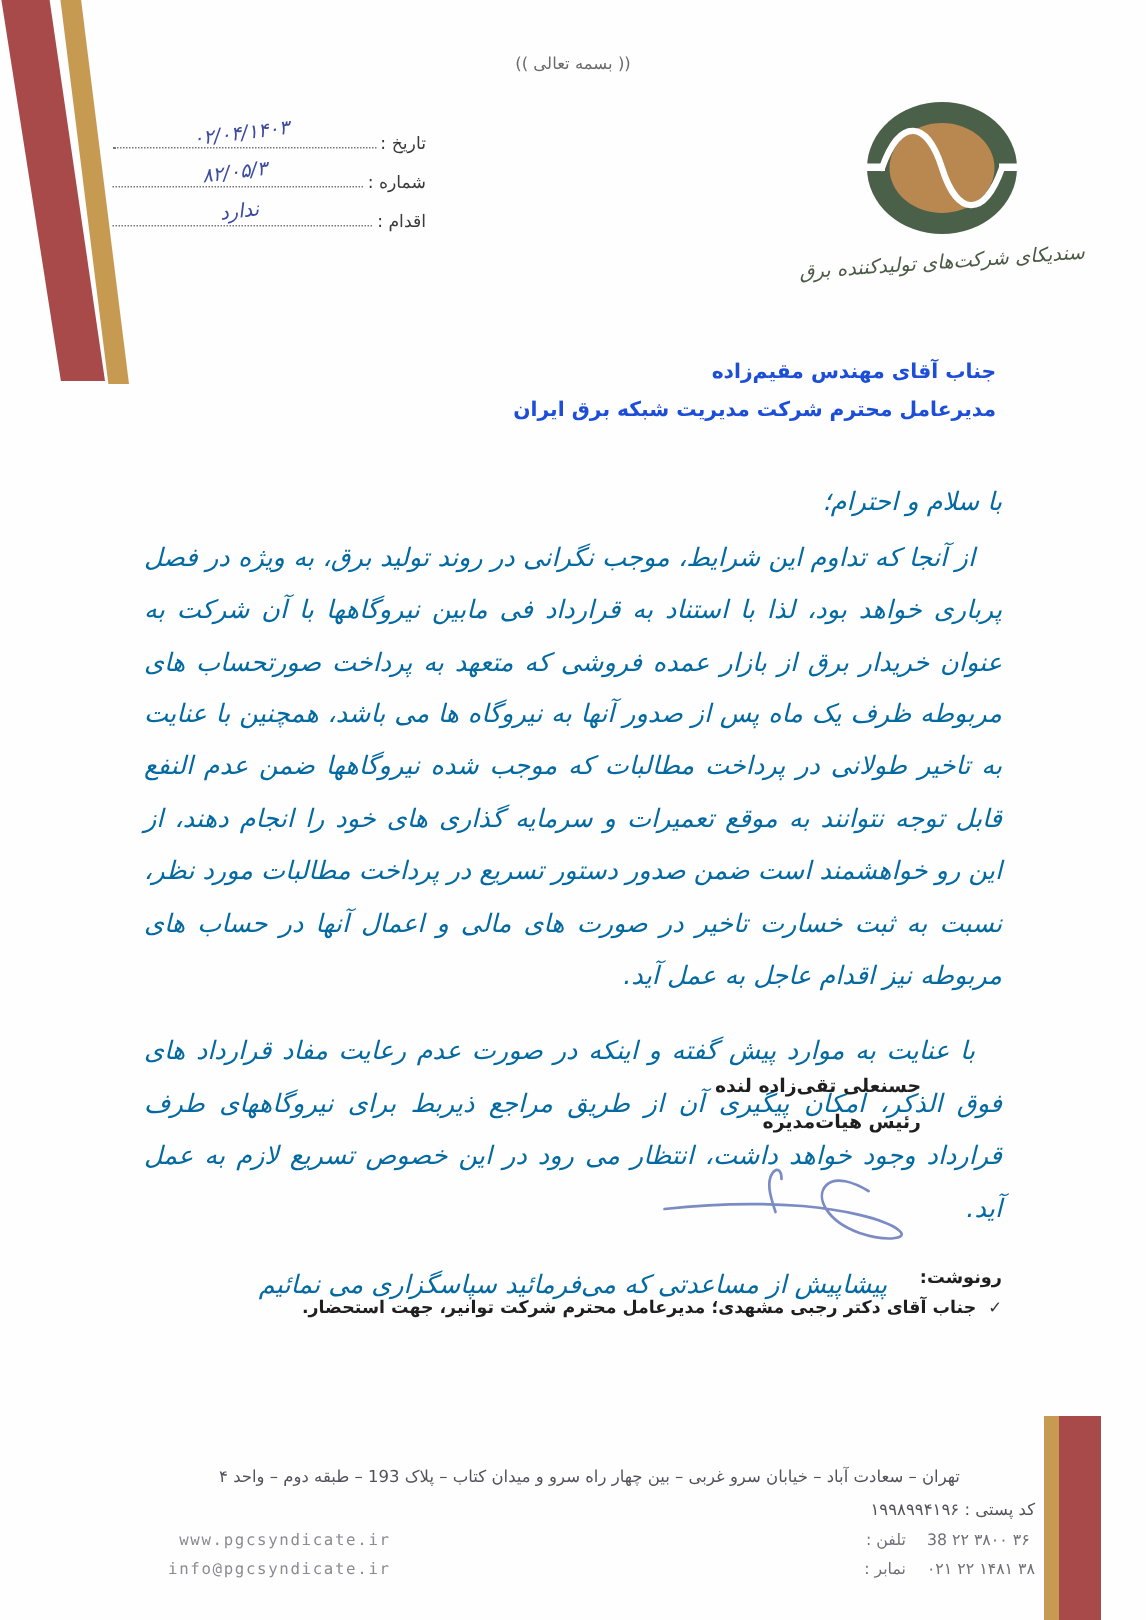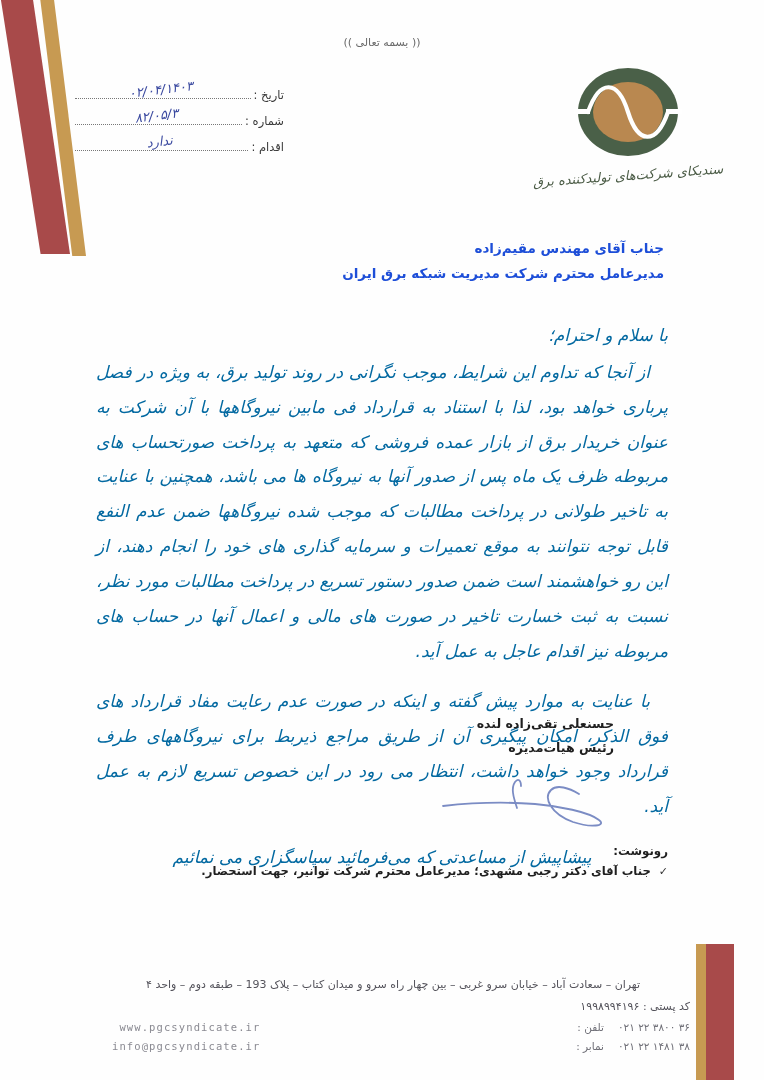--- a/index.html
+++ b/index.html
@@ -317,21 +317,21 @@
     <span>۱۹۹۸۹۹۴۱۹۶</span>
   </div>
 
   <div class="footer-web">
     <div>www.pgcsyndicate.ir</div>
     <div>info@pgcsyndicate.ir</div>
   </div>
 
   <div class="footer-contact">
     <div class="contact-row">
-      <span class="contact-value">۰۲۱ ۲۲ ۳۸۰۰ ۳۶</span>
+      <span class="contact-value">38 ۲۲ ۳۸۰۰ ۳۶</span>
       <span class="contact-label">تلفن :</span>
     </div>
     <div class="contact-row">
       <span class="contact-value">۰۲۱ ۲۲ ۱۴۸۱ ۳۸</span>
       <span class="contact-label">نمابر :</span>
     </div>
   </div>
 
 </div>
 

